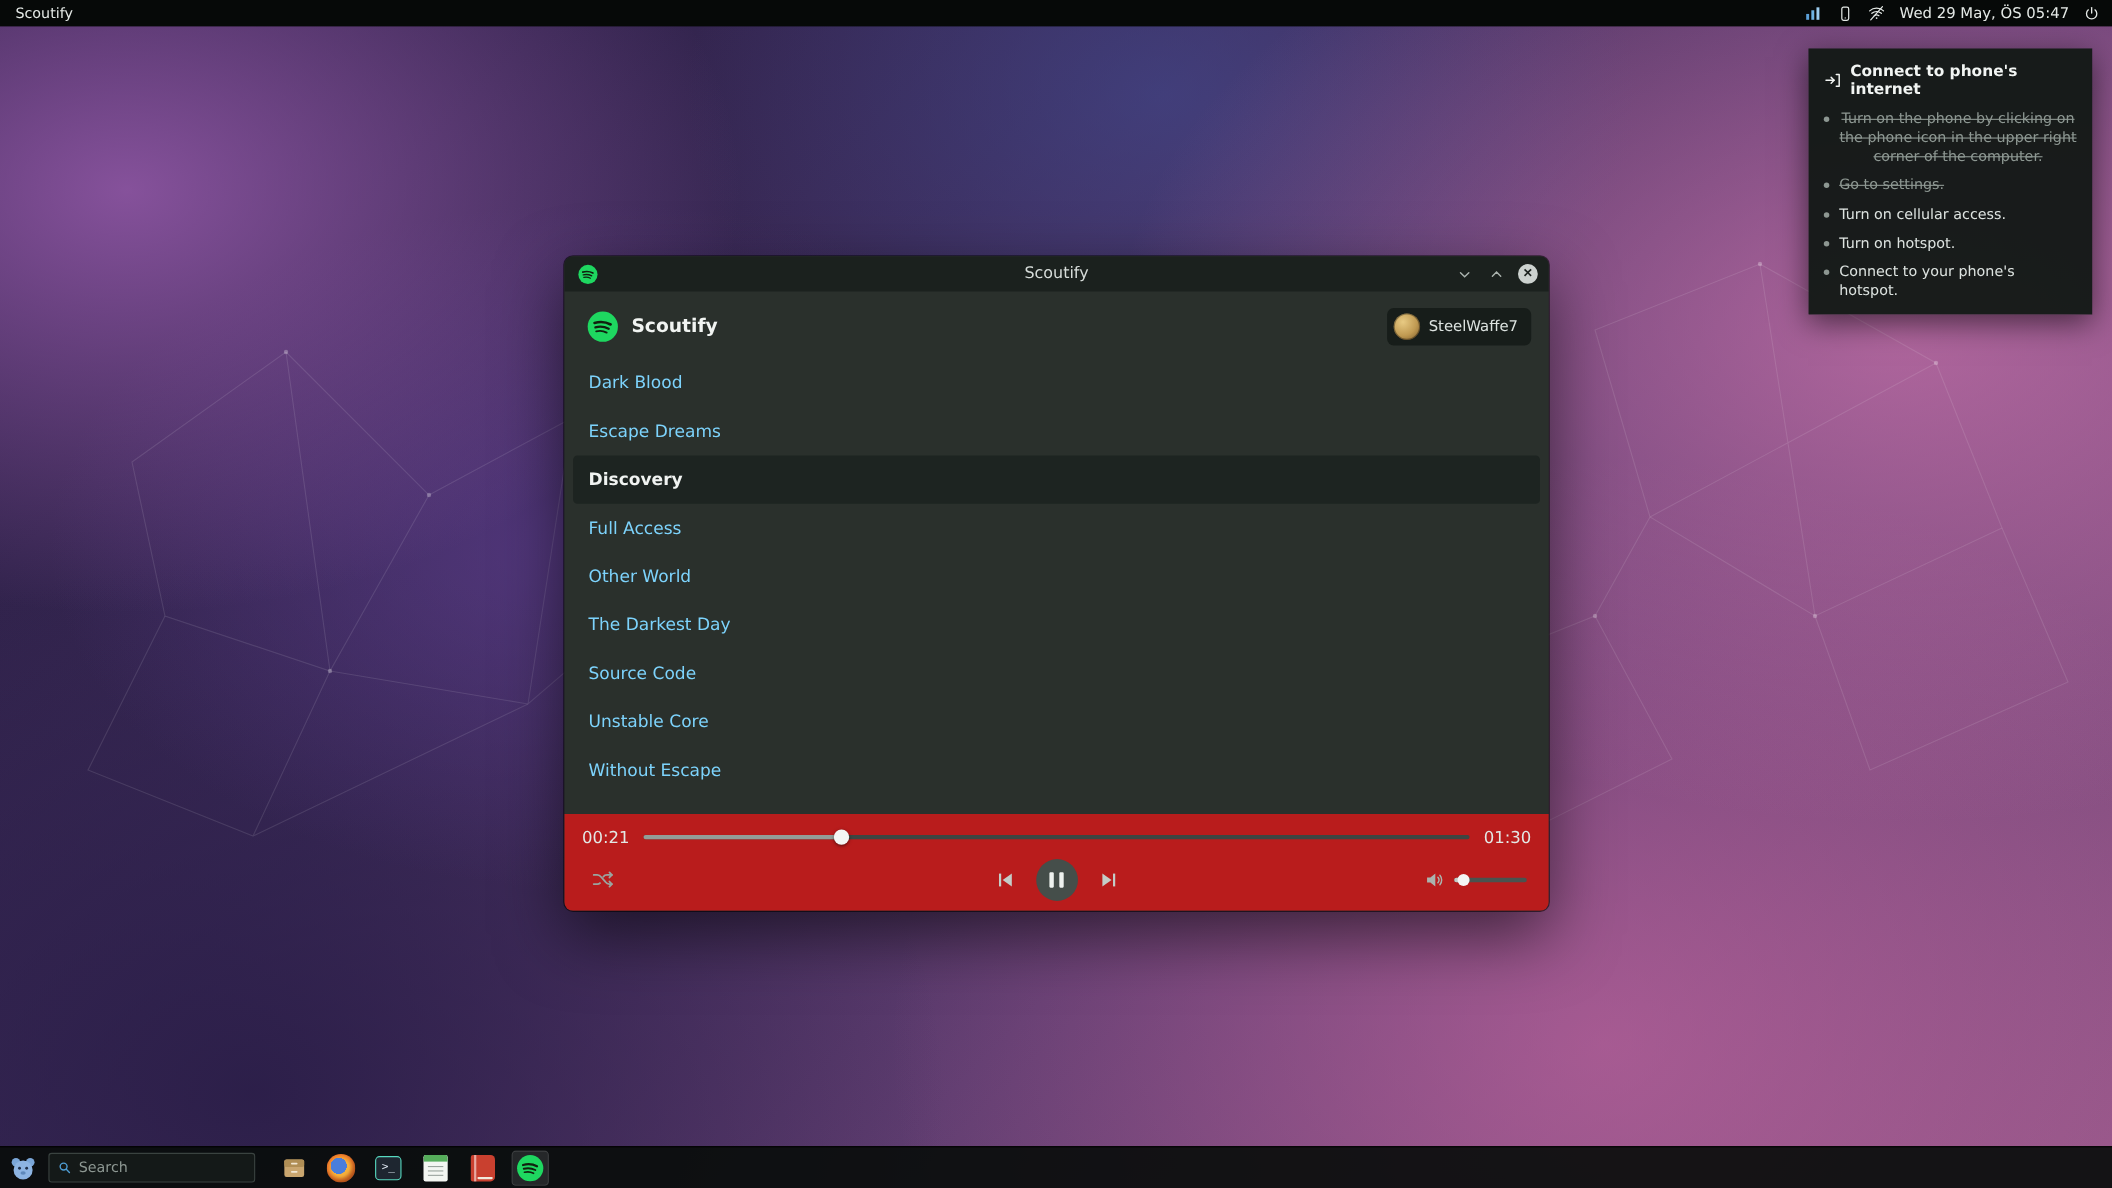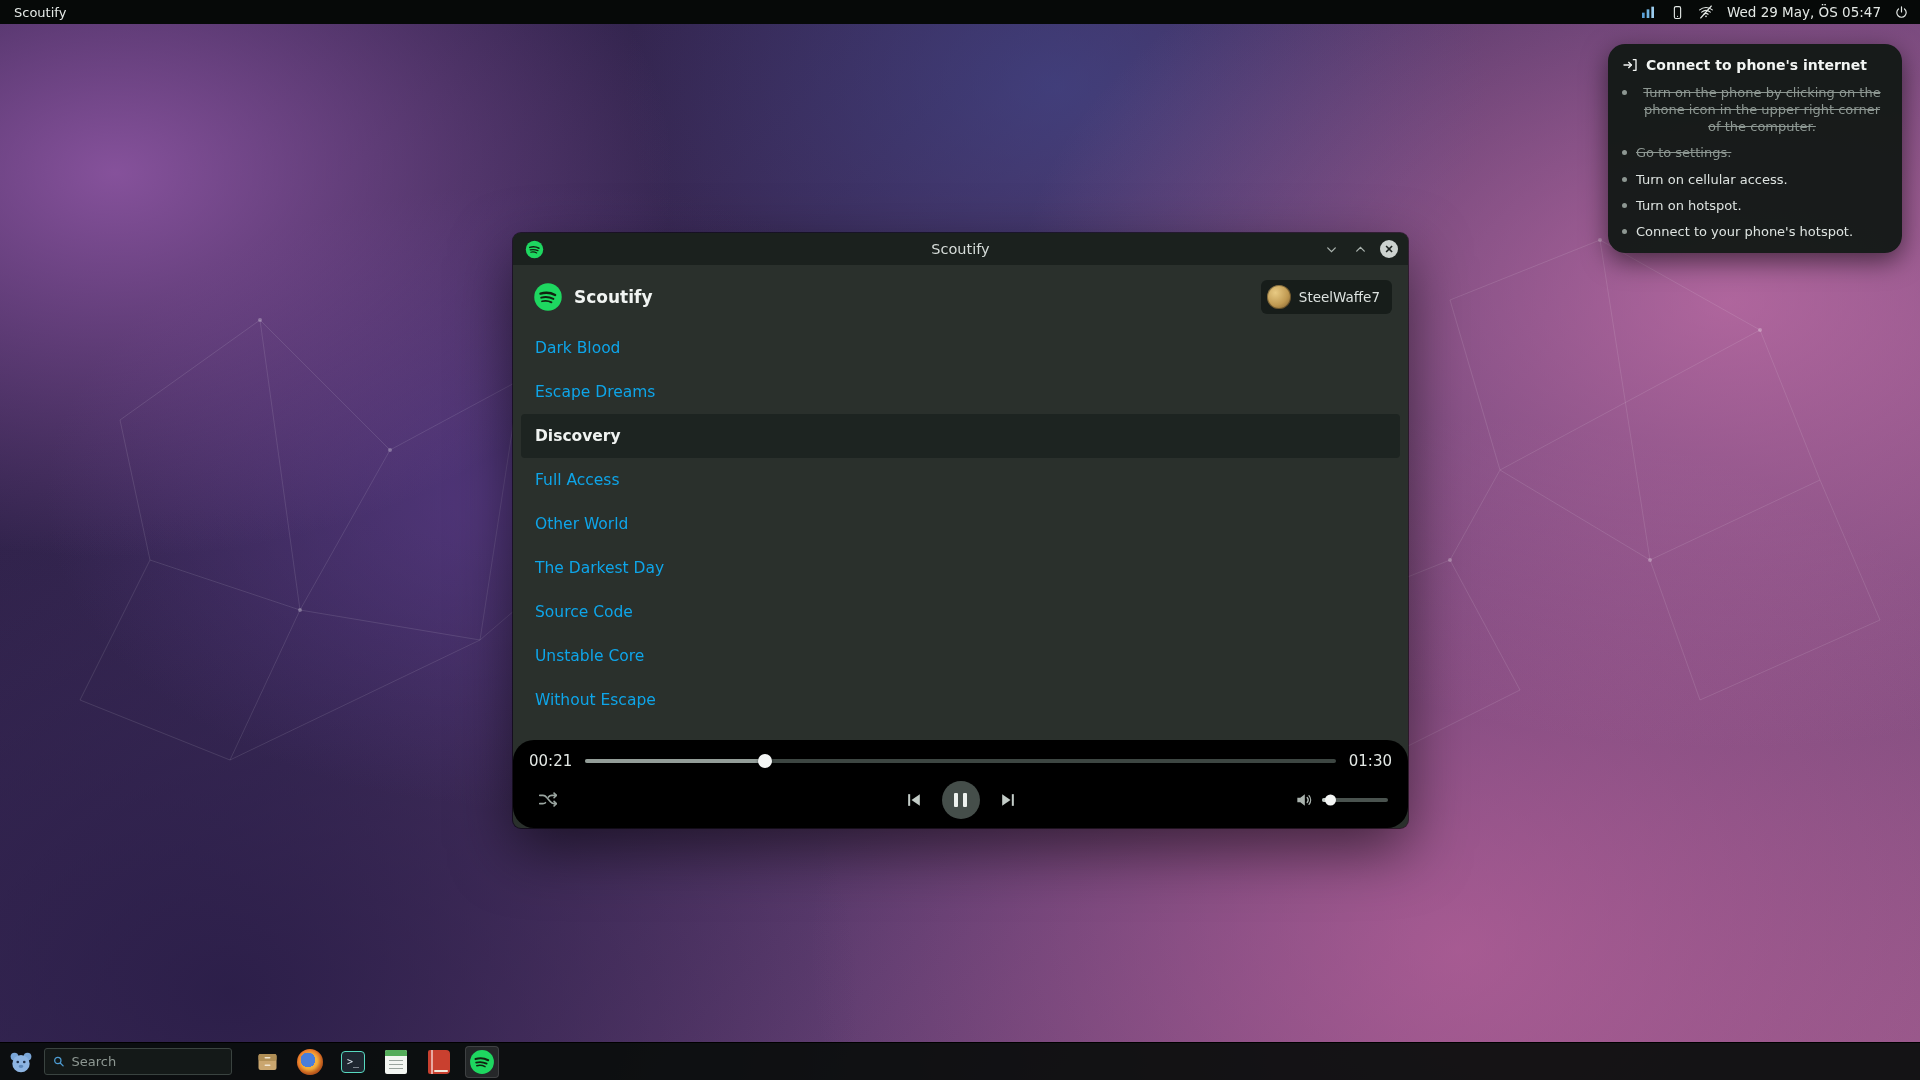--- a/index.html
+++ b/index.html
@@ -34,23 +34,23 @@
     font-size:13px; color:#e4e9e6;
     z-index:50;
   }
   .topbar-app { font-weight:500; }
   .topbar-right { margin-left:auto; display:flex; align-items:center; gap:12px; }
   .tray-icon { width:17px; height:17px; display:inline-flex; align-items:center; justify-content:center; }
   .clock { font-size:13.5px; white-space:nowrap; }
 
   
   .notification {
-    position:absolute; top:44px; right:18px; width:294px;
+    position:absolute; top:44px; right:18px; width:258px;
     background:rgba(19,25,22,0.96);
-    border-radius:17px;
+    border-radius:0;
     box-shadow:0 8px 26px rgba(0,0,0,.55);
     padding:13px 14px 13px 14px;
     z-index:40;
   }
   .notif-header { display:flex; align-items:center; gap:8px; font-size:14px; font-weight:bold; color:#f2f5f3; }
   .notif-header svg { flex:0 0 auto; }
   .notif-list { list-style:none; margin-top:11px; display:flex; flex-direction:column; gap:9px; }
   .notif-list li { display:flex; gap:9px; font-size:13px; line-height:1.32; color:#dde3e0; }
   .notif-list .dot { flex:0 0 auto; width:5px; height:5px; border-radius:50%; background:#8d9792; margin-top:6px; }
   .notif-list li.done span.step-text { color:#8d9792; text-decoration:line-through;text-align:center; }
@@ -90,27 +90,27 @@
   }
   .avatar { width:24px; height:24px; border-radius:50%;
     background:radial-gradient(circle at 35% 32%, #e8ca83, #c09a52 55%, #7d5d2c 95%);
     box-shadow:inset 0 0 0 1px rgba(0,0,0,.35);
   }
   .user-name { font-size:13.5px; color:#dde3e0; }
 
   .song-list { flex:1 1 auto; overflow:hidden; }
   .song-row {
     height:44px; line-height:44px; margin:0 8px; padding:0 14px;
-    font-size:15.5px; color:#0ea5e9; border-radius:4px; cursor:pointer;
+    font-size:15.5px; color:#7dd3fc; border-radius:4px; cursor:pointer;
     white-space:nowrap;
   }
   .song-row.selected { background:#1d2421; color:#f0f3f1; font-weight:600; }
 
   
-  .player { flex:0 0 88px; background:#000000; padding:12px 16px 0 16px;border-radius:21px; }
+  .player { flex:0 0 88px; background:#b91c1c; padding:12px 16px 0 16px; }
   .progress-row { display:flex; align-items:center; gap:13px; }
   .time { font-size:15px; color:#e3e8e5; min-width:42px; }
   .time.total { text-align:center; }
   .slider { flex:1 1 auto; height:4px; border-radius:2px; background:#3d4642; position:relative; cursor:pointer; }
   .slider .fill { height:100%; border-radius:2px; background:#939d98; position:relative; }
   .slider .handle {
     position:absolute; right:-7px; top:50%; transform:translateY(-50%);
     width:14px; height:14px; border-radius:50%; background:#f4f6f5;
     box-shadow:0 1px 3px rgba(0,0,0,.5);
   }

